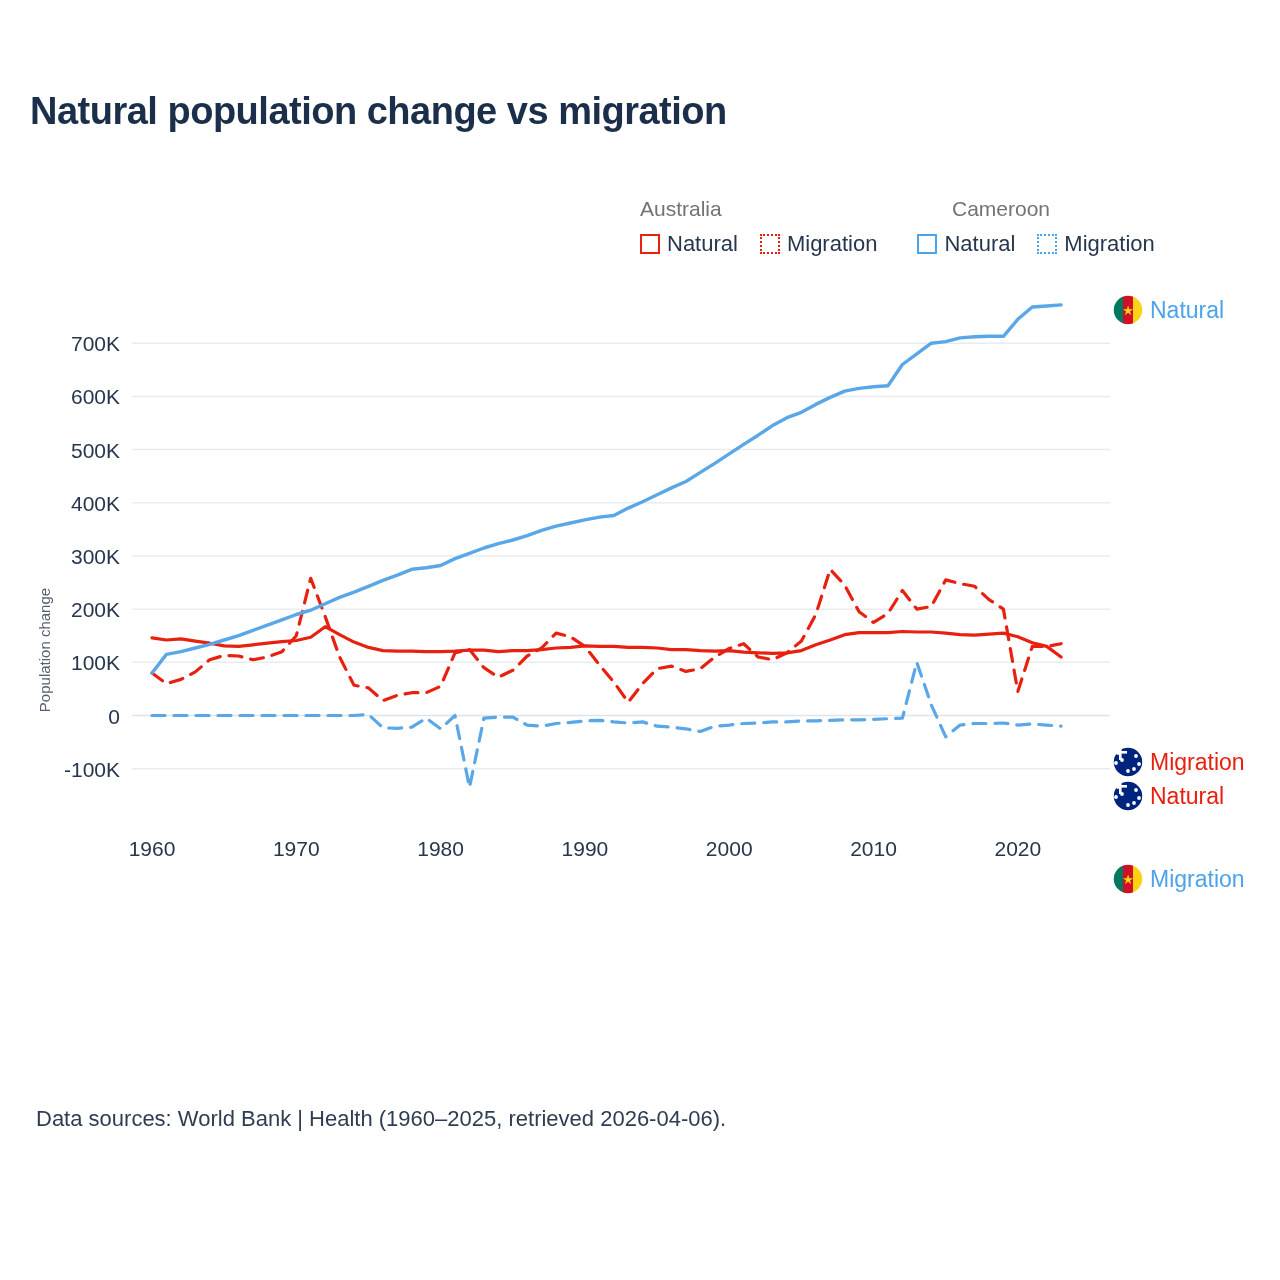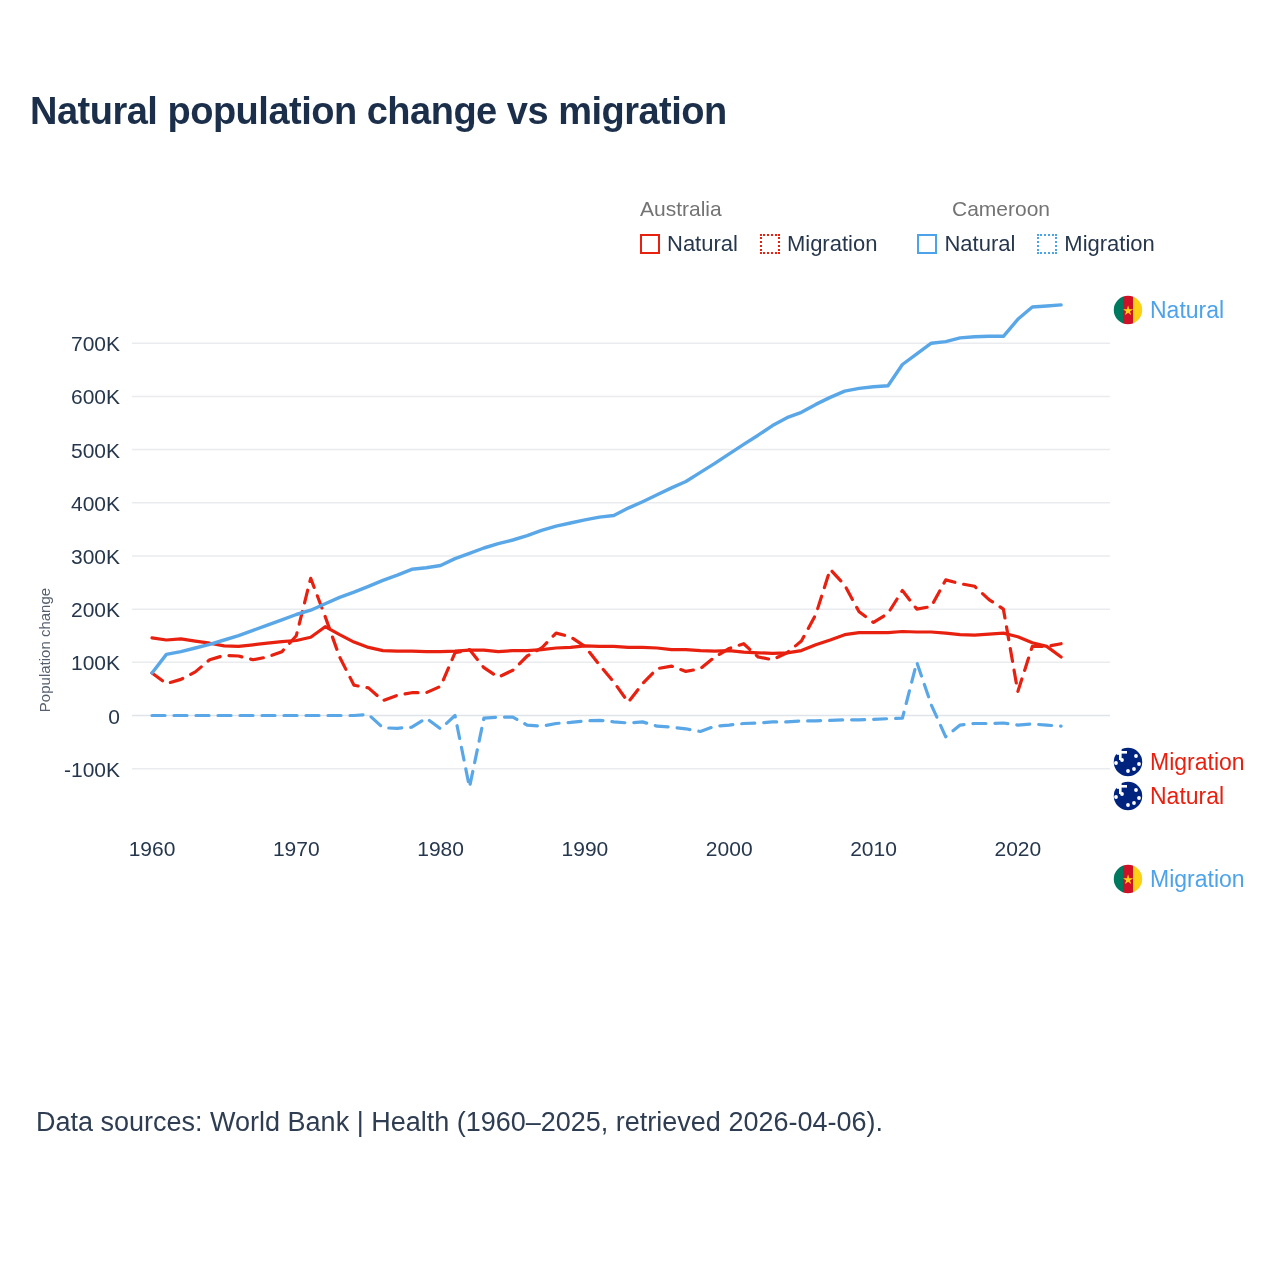--- a/index.html
+++ b/index.html
@@ -105,21 +105,21 @@
     font-family: "Liberation Sans", sans-serif;
   }
   .lbl-red { fill: #e8200f; }
   .lbl-blue { fill: #4da3ea; }
 
   
   .footer {
     position: absolute;
     left: 36px;
     top: 1100px;
-    font-size: 27px;
+    font-size: 22px;
     color: #2e3d52;
     line-height: 1.7;
   }
 </style>
 </head>
 <body>
 
 <div class="page">
 
   <div class="title">Natural population change vs migration</div>

